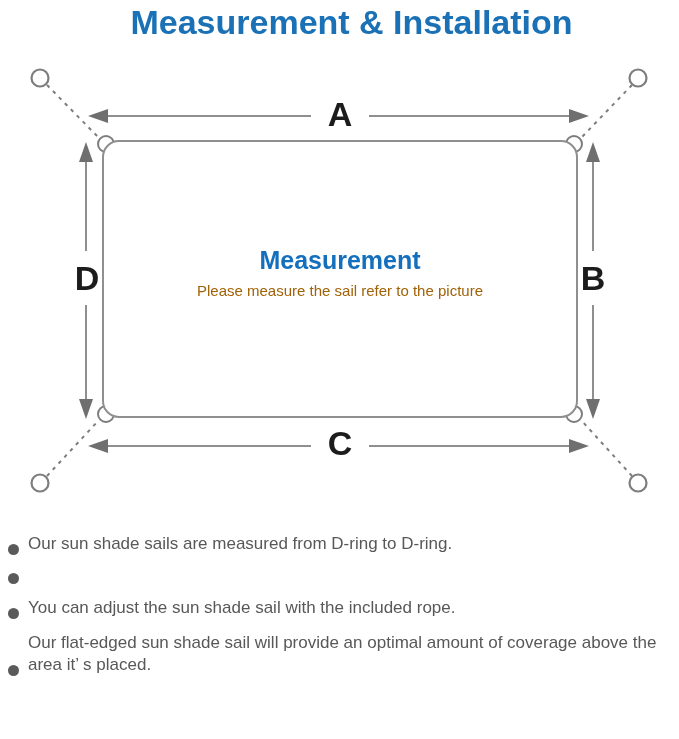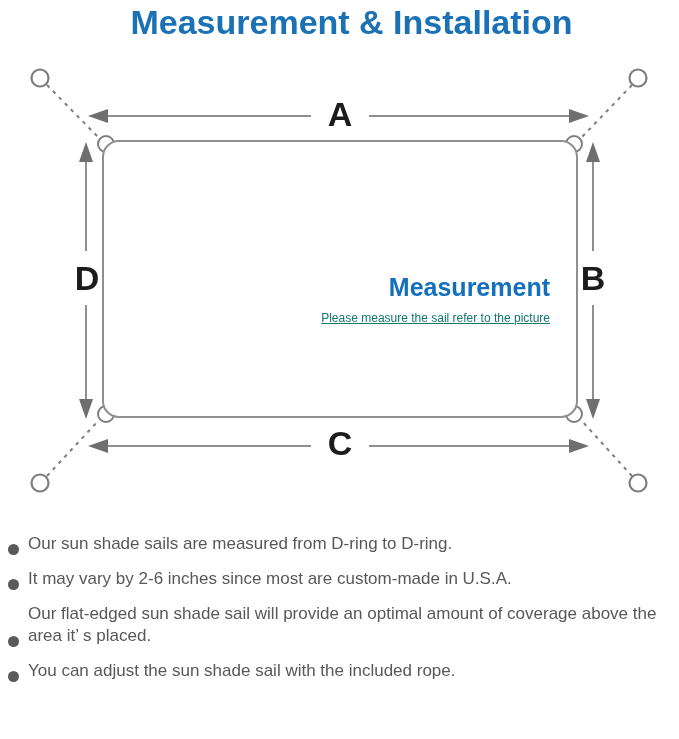--- a/index.html
+++ b/index.html
@@ -21,28 +21,28 @@
   .diagram-svg{position:absolute;left:0;top:0;}
   .dim-letter{
     position:absolute;
     transform:translate(-50%,-50%);
     font-size:34px;font-weight:bold;color:#1c1c1c;
     line-height:34px;
   }
   .center-text{
     position:absolute;left:340px;top:245px;
     transform:translateX(-50%);
-    width:420px;text-align:right;margin-top:27px;
+    width:420px;text-align:center;
   }
   .center-heading{
     font-size:25px;font-weight:bold;color:#1470bd;line-height:30px;
   }
   .center-sub{
     margin-top:6px;
-    font-size:12px;color:#0f766e;line-height:20px;text-decoration:underline;
+    font-size:15px;color:#a16207;line-height:20px;
   }
   .notes{
     position:absolute;left:8px;top:533px;width:662px;
     list-style:none;margin:0;padding:0;
   }
   .notes li{
     display:flex;align-items:flex-end;
     margin-bottom:13px;
     color:#585858;font-size:17px;line-height:22px;
   }
@@ -122,25 +122,24 @@
     <div class="center-sub">Please measure the sail refer to the picture</div>
   </div>
 
   <ul class="notes">
     <li>
       <span class="dot"></span>
       <span>Our sun shade sails are measured from D-ring to D-ring.</span>
     </li>
     <li>
       <span class="dot"></span>
-      <span>It may vary by 2-6 inches since most are custom-made in U.S.A.</span>
+    </li>
+    <li>
+      <span class="dot"></span>
+      <span>You can adjust the sun shade sail with the included rope.</span>
     </li>
     <li>
       <span class="dot"></span>
       <span>Our flat-edged sun shade sail will provide an optimal amount of coverage above the area it’ s placed.</span>
-    </li>
-    <li>
-      <span class="dot"></span>
-      <span>You can adjust the sun shade sail with the included rope.</span>
     </li>
   </ul>
 
 </div>
 
 </body></html>

